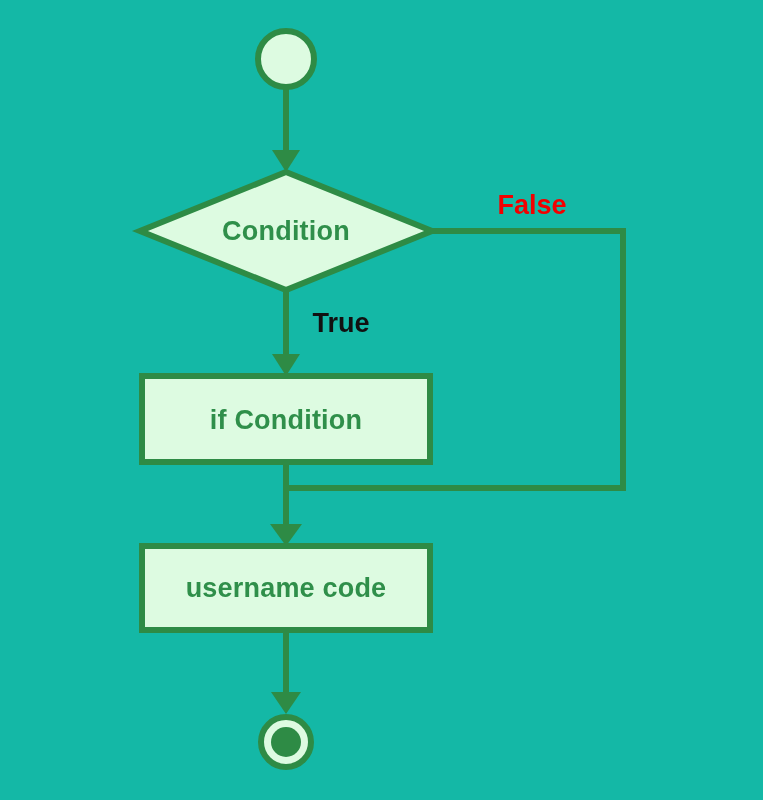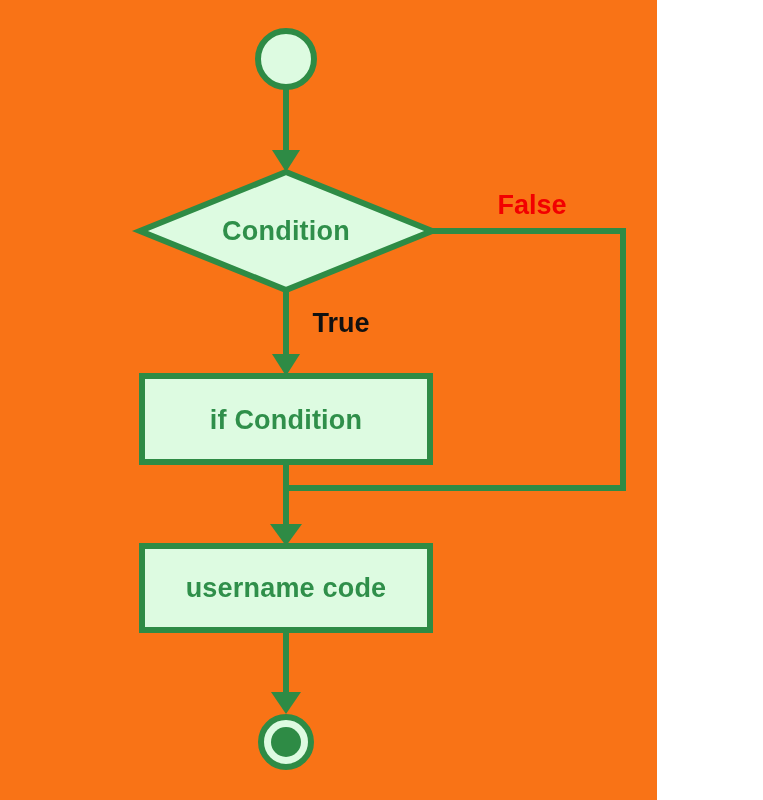--- a/index.html
+++ b/index.html
@@ -9,23 +9,23 @@
     background: #ffffff;
   }
   body {
     width: 763px;
     height: 800px;
     font-family: "Liberation Sans", sans-serif;
     overflow: hidden;
   }
   #canvas-wrap {
     position: relative;
-    width: 657px;
+    width: 763px;
     height: 800px;
-    background: #f97316;
+    background: #14b8a6;
   }
   svg#flowchart {
     display: block;
     width: 763px;
     height: 800px;
   }
   .node-label {
     font-family: "Liberation Sans", sans-serif;
     font-size: 27px;
     font-weight: 600;

